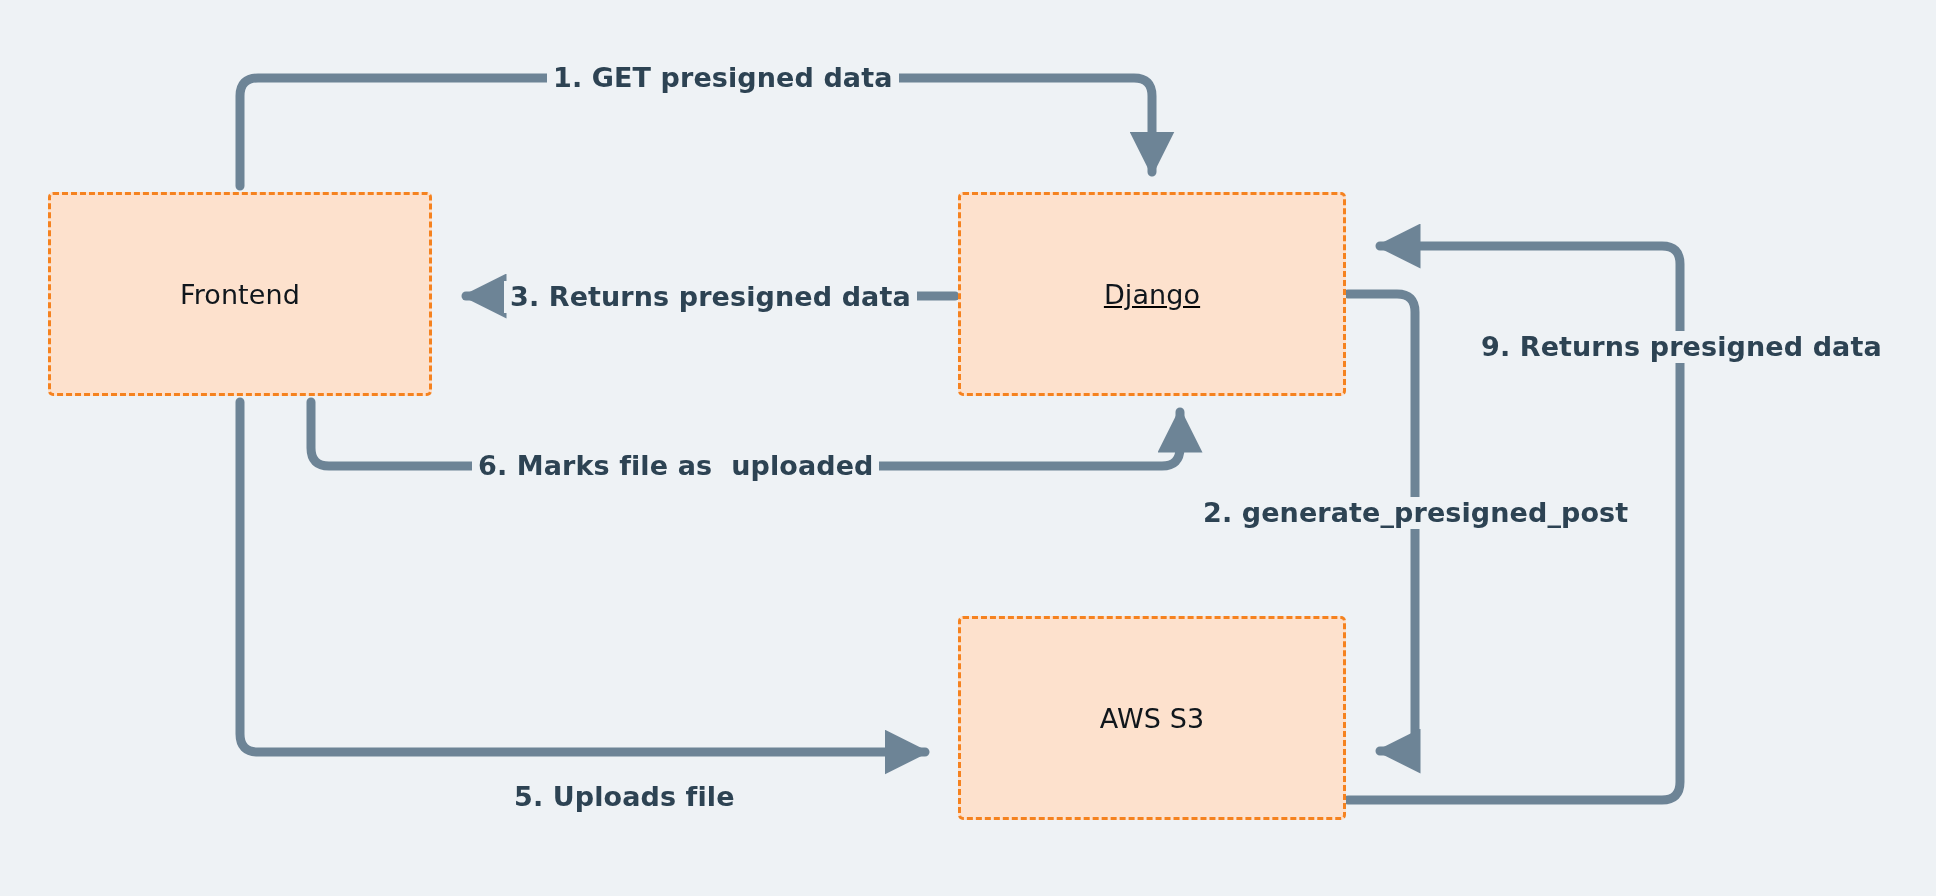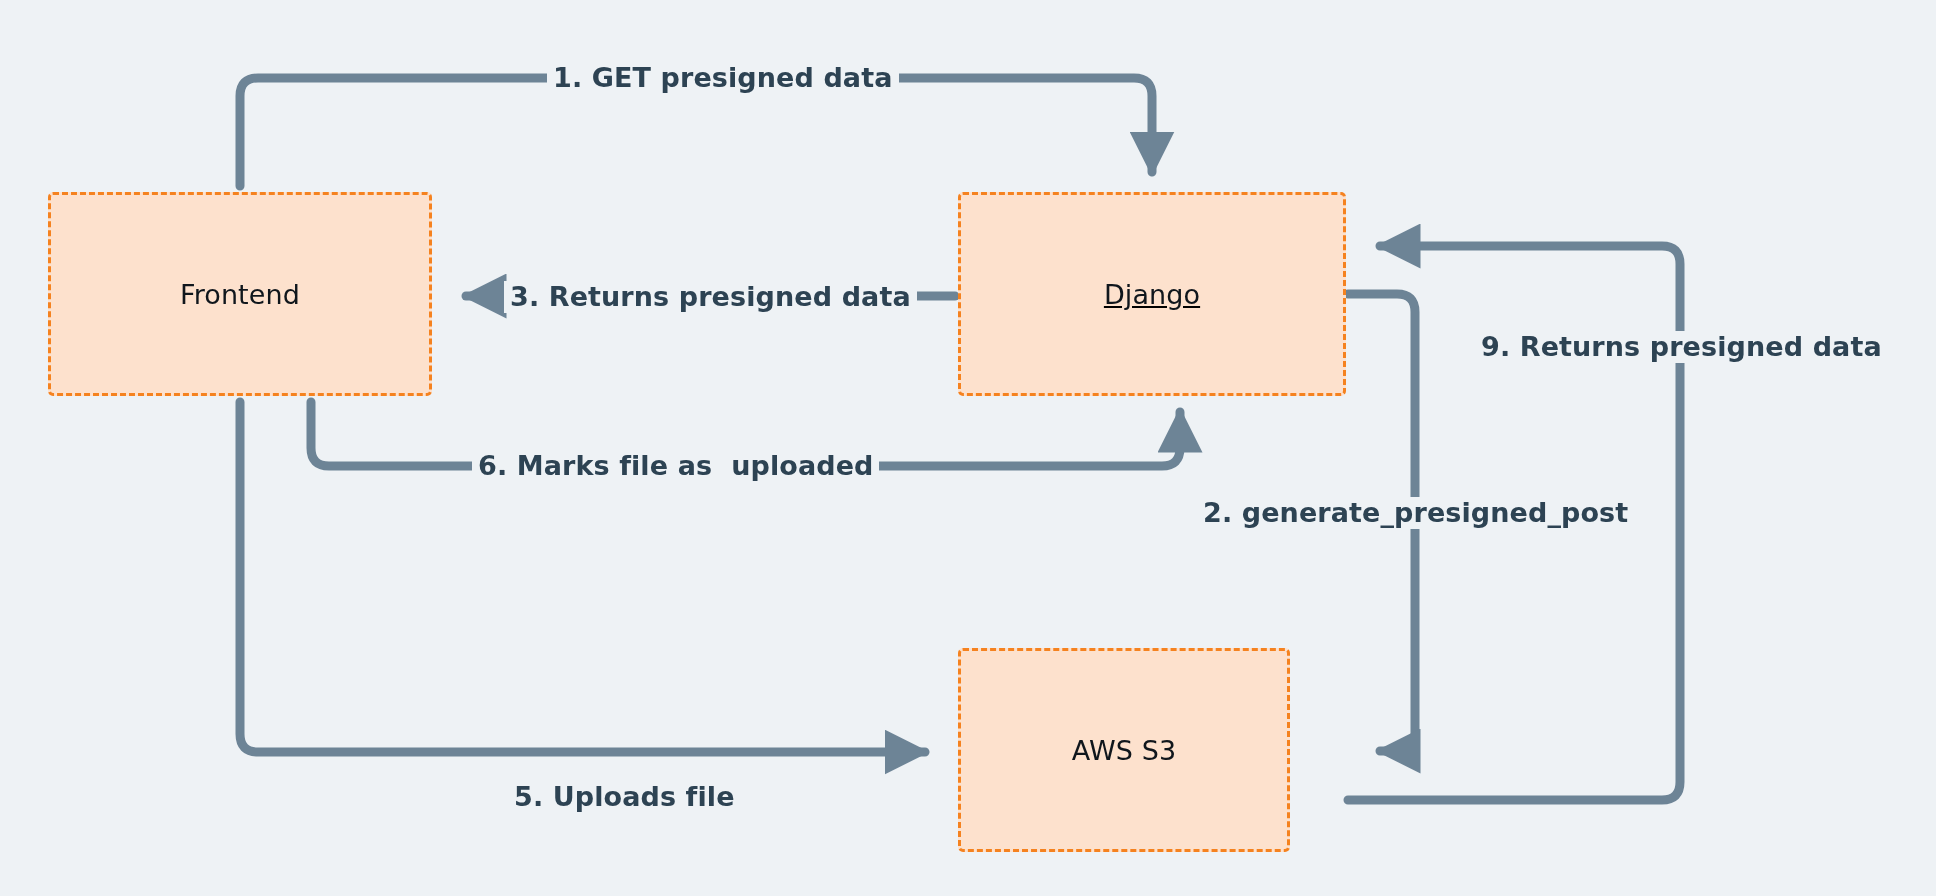--- a/index.html
+++ b/index.html
@@ -83,21 +83,21 @@
   </svg>
 
   <div class="node" style="left:48px; top:192px; width:384px; height:204px;text-align:center;">
     <span class="node-label">Frontend</span>
   </div>
 
   <div class="node" style="left:958px; top:192px; width:388px; height:204px;text-decoration:underline;">
     <span class="node-label">Django</span>
   </div>
 
-  <div class="node" style="left:958px; top:648px; width:332px; height:204px;">
+  <div class="node" style="left:958px; top:616px; width:388px; height:204px;">
     <span class="node-label">AWS S3</span>
   </div>
 
   <div class="edge-label" style="left:547px; top:62px;">1. GET presigned data</div>
 
   <div class="edge-label" style="left:1197px; top:497px;">2. generate_presigned_post</div>
 
   <div class="edge-label" style="left:1475px; top:331px;">9. Returns presigned data</div>
 
   <div class="edge-label" style="left:504px; top:281px;">3. Returns presigned data</div>

